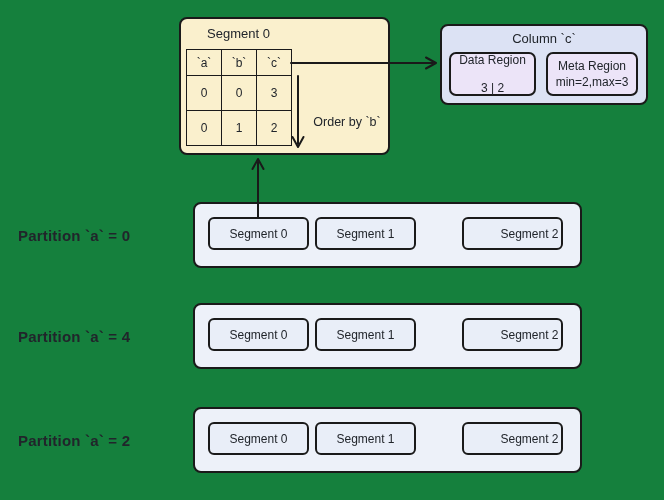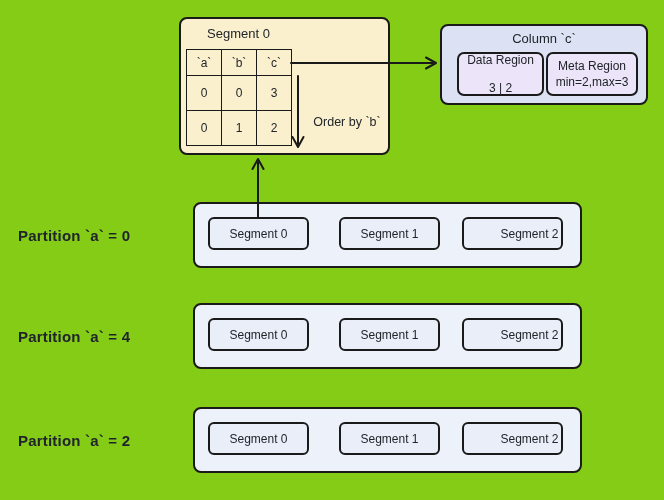--- a/index.html
+++ b/index.html
@@ -7,52 +7,52 @@
     --text:#21252b;
     --yellow:#faf0cd;
     --colbox:#dce2f4;
     --region:#ece4f8;
     --partition:#edf1f9;
     --segment:#e9eef8;
   }
   *{margin:0;padding:0;box-sizing:border-box;}
   html,body{background:#fff;}
   body{font-family:"Liberation Sans","DejaVu Sans",sans-serif;color:var(--text);}
-  .canvas{position:relative;width:664px;height:500px;background:#84cc16;overflow:hidden;}
+  .canvas{position:relative;width:664px;height:500px;background:#15803d;overflow:hidden;}
 
   
   .seg-detail{position:absolute;left:179px;top:17px;width:211px;height:138px;
     background:var(--yellow);border:2px solid var(--stroke);border-radius:8px;}
   .seg-title{position:absolute;left:0;top:7px;width:115px;text-align:center;font-size:13px;}
   .seg-table{position:absolute;left:5px;top:30px;border-collapse:collapse;}
   .seg-table td,.seg-table th{border:1.6px solid var(--stroke);width:35px;text-align:center;
     font-weight:normal;font-size:12px;padding:0;}
   .seg-table th{height:26px;}
   .seg-table td{height:35px;}
   .order-label{position:absolute;left:125px;top:96px;width:82px;text-align:center;font-size:12.5px;}
 
   
   .column-box{position:absolute;left:440px;top:24px;width:208px;height:81px;
     background:var(--colbox);border:2px solid var(--stroke);border-radius:8px;}
   .col-title{position:absolute;left:0;top:5px;width:100%;text-align:center;font-size:13px;}
   .region{position:absolute;top:26px;height:44px;background:var(--region);
     border:2px solid var(--stroke);border-radius:7px;display:flex;flex-direction:column;
     align-items:center;justify-content:center;font-size:12px;line-height:1.35;}
-  .region.data{left:15px;width:87px;gap:12px;}
+  .region.data{left:7px;width:87px;gap:12px;}
   .region.meta{left:104px;width:92px;}
 
   
   .p-label{position:absolute;left:18px;width:172px;height:66px;display:flex;align-items:center;
     font-weight:bold;font-size:15px;letter-spacing:.2px;}
   .p-box{position:absolute;left:193px;width:389px;height:66px;background:var(--partition);
     border:2px solid var(--stroke);border-radius:8px;}
   .seg-chip{position:absolute;top:13px;width:101px;height:33px;background:var(--segment);
     border:2px solid var(--stroke);border-radius:6px;display:flex;align-items:center;
     justify-content:center;font-size:12px;}
-  .seg-chip.s0{left:13px;} .seg-chip.s1{left:144px;text-align:right;} .seg-chip.s2{left:267px;padding-left:34px;}
+  .seg-chip.s0{left:13px;} .seg-chip.s1{left:120px;text-align:right;} .seg-chip.s2{left:267px;padding-left:34px;}
 
   .arrows{position:absolute;left:0;top:0;pointer-events:none;}
 </style>
 </head>
 <body>
 
 <div class="canvas">
 
   <div class="seg-detail">
     <div class="seg-title">Segment 0</div>

